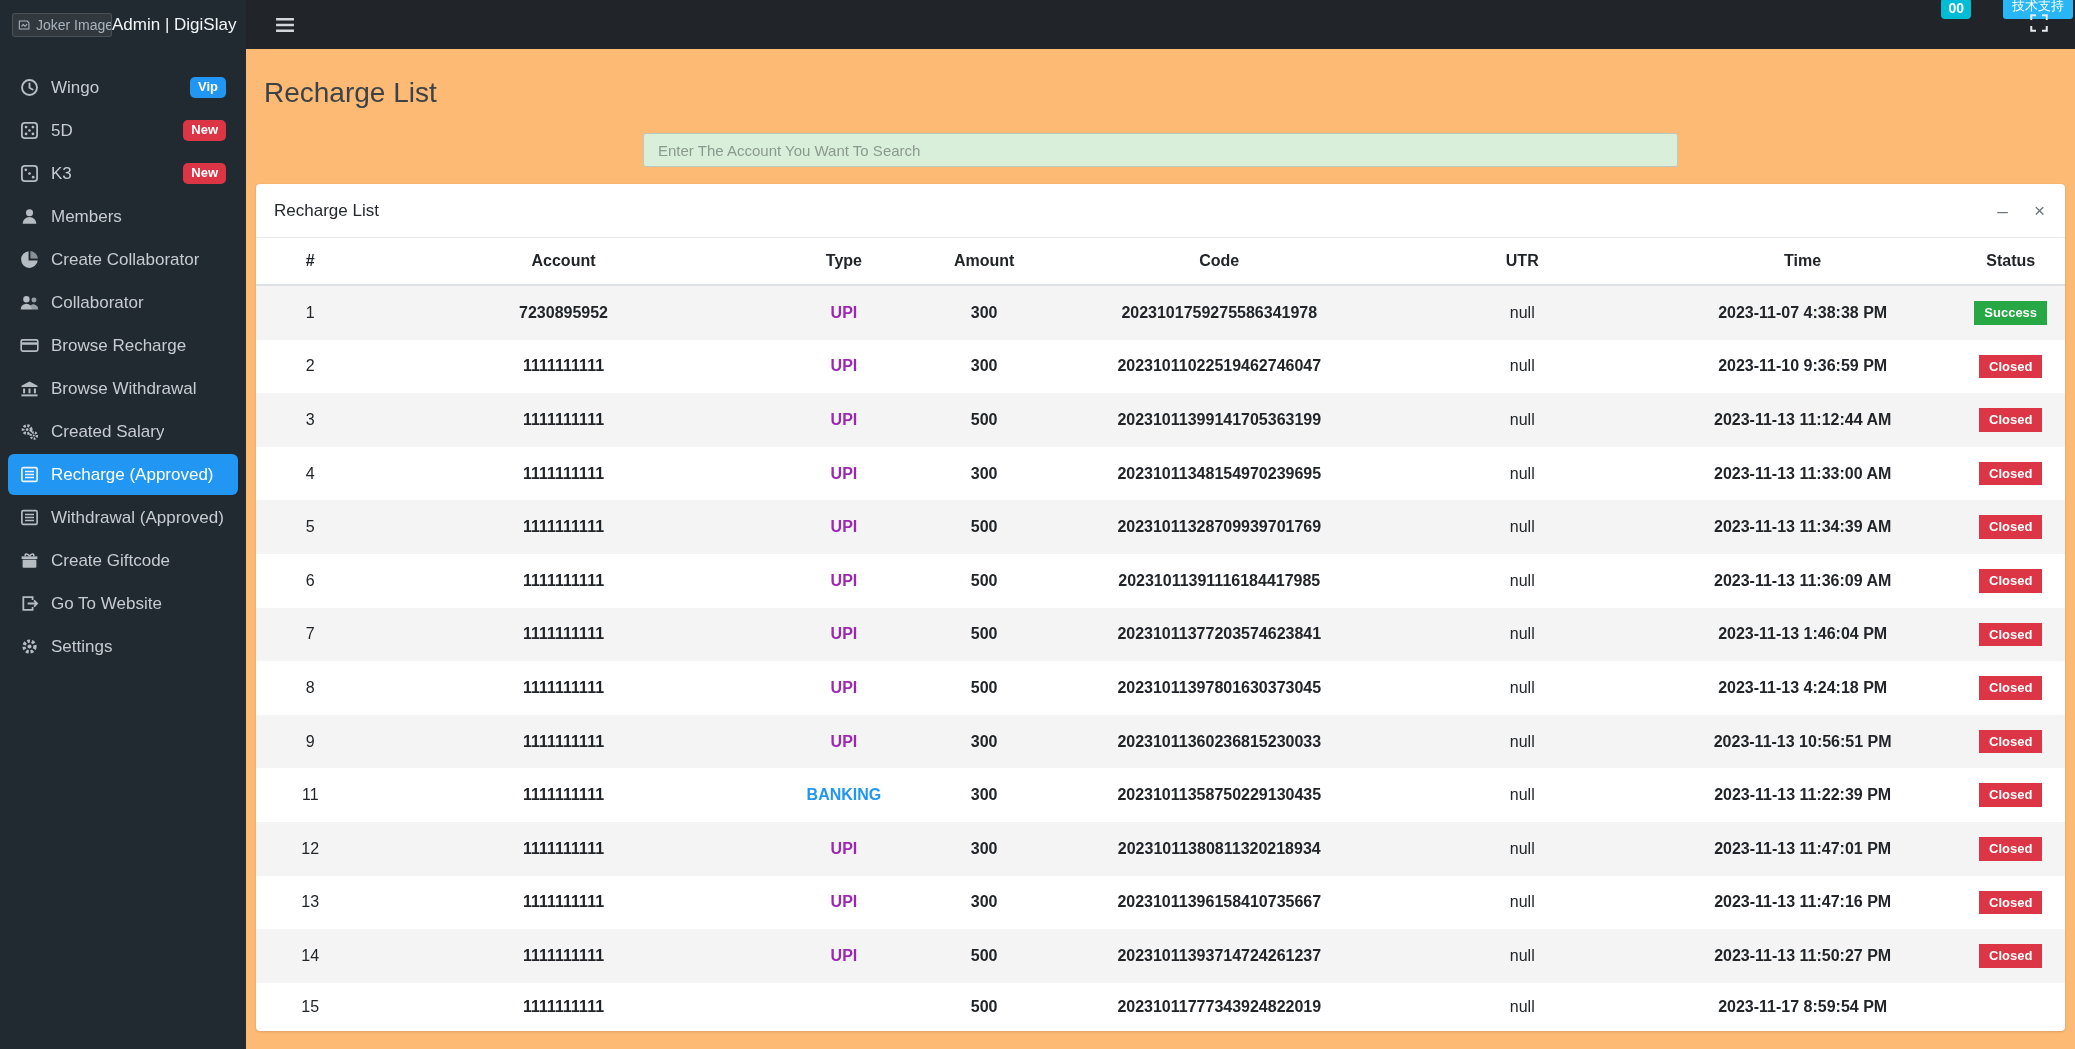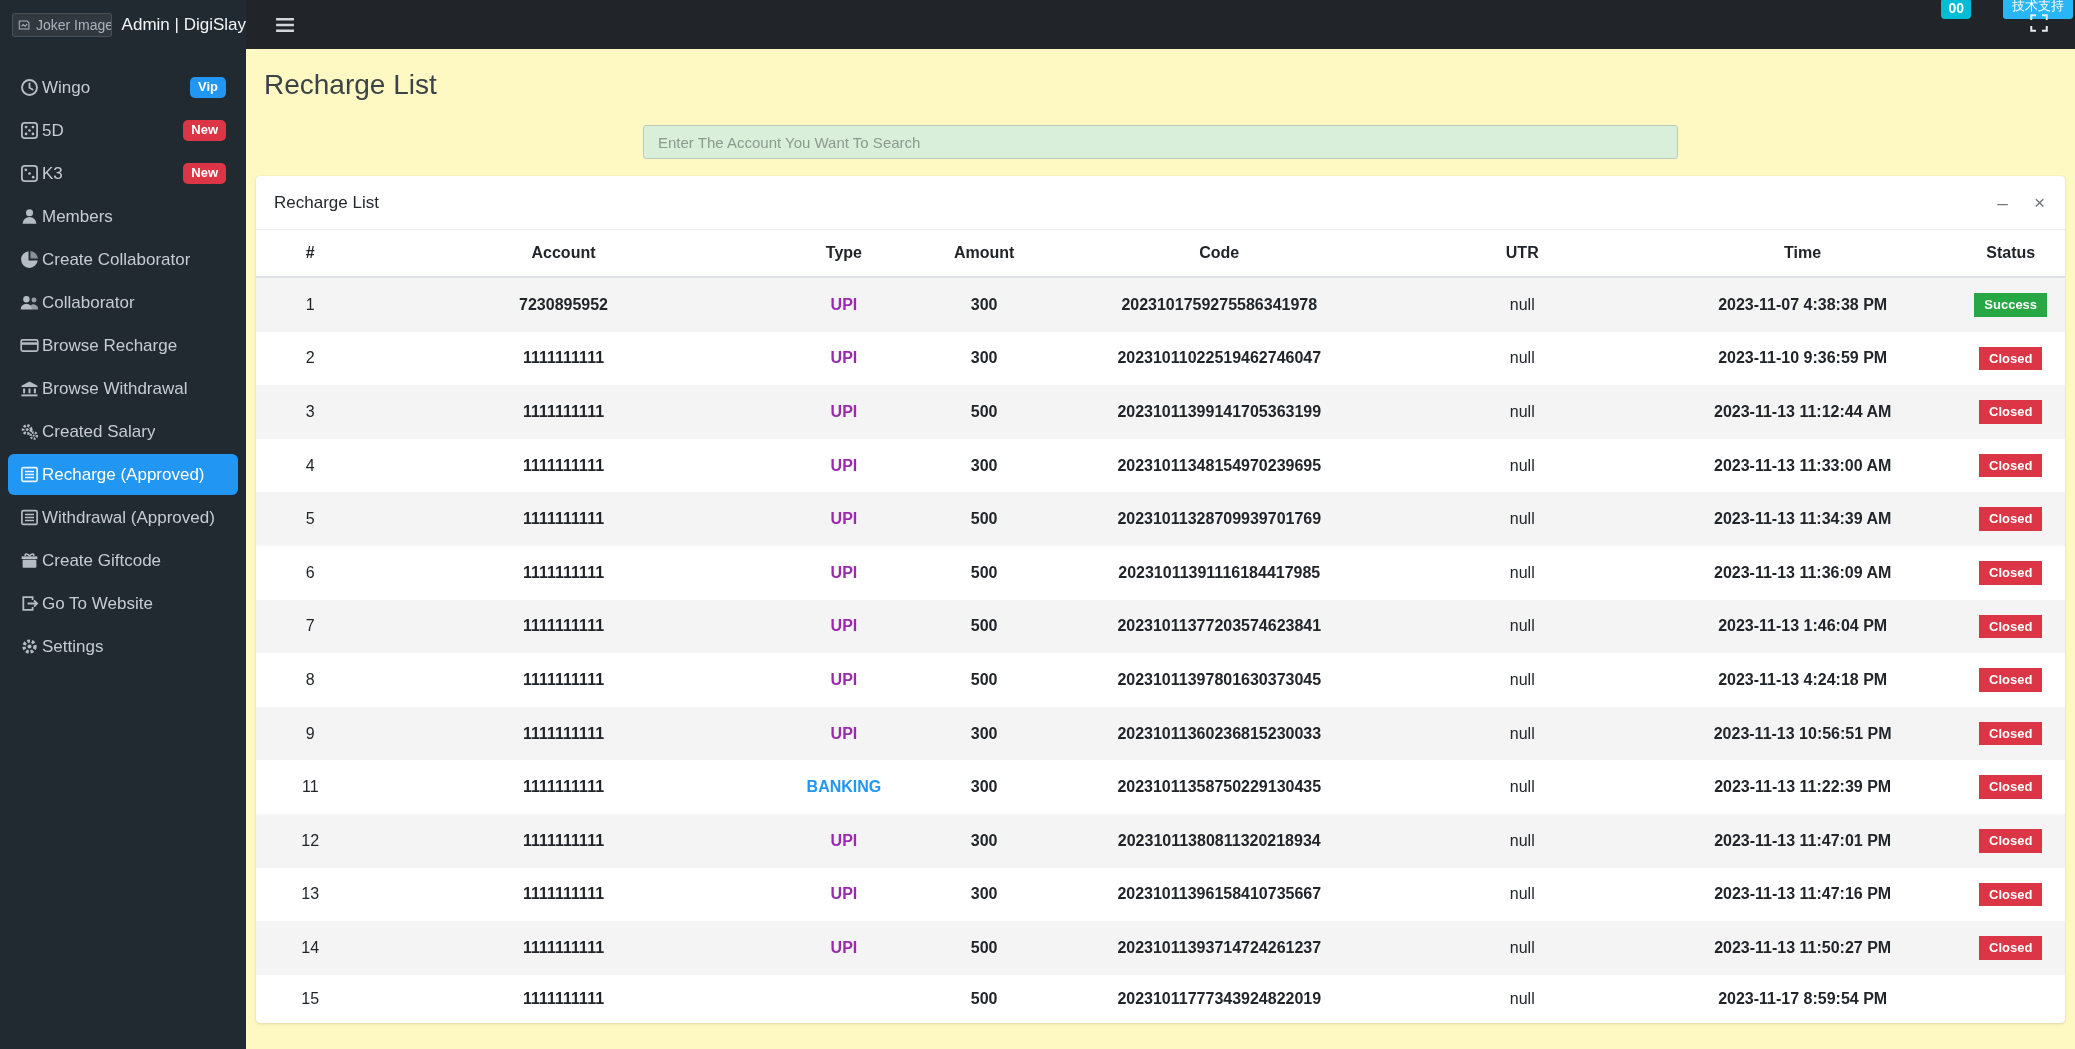--- a/index.html
+++ b/index.html
@@ -11,21 +11,21 @@
     position: relative;
   }
 
   
   .topbar {
     position: absolute; top: 0; left: 0; right: 0; height: 49px;
     background: #212529; display: flex; align-items: center; z-index: 20;
   }
   .brand {
     width: 246px; flex: none; height: 100%;
-    display: flex; align-items: center; gap: 10px; padding-left: 12px;
+    display: flex; align-items: center; gap: 0; padding-left: 12px;
     background: #222a31;
   }
   .brand-img {
     display: flex; align-items: center; gap: 4px;
     max-width: 100px; overflow: hidden; white-space: nowrap;
     color: #aab4bd; font-size: 14px;
     background: rgba(255,255,255,.07);
     border: 1px solid rgba(255,255,255,.12);
     border-radius: 3px; padding: 3px 5px;
   }
@@ -52,38 +52,38 @@
     background: none; border: none; cursor: pointer; color: #e9ecef;
     display: flex; align-items: center;
   }
 
   
   .sidebar {
     position: absolute; top: 49px; left: 0; bottom: 0; width: 246px;
     background: #222a31; z-index: 10; padding-top: 16px;
   }
   .nav-item {
-    display: flex; align-items: center; gap: 3px;
+    display: flex; align-items: center; gap: 12px;
     height: 41px; margin: 2px 8px; padding: 0 12px;
     color: #c6ccd2; font-size: 17px; cursor: pointer;
     border-radius: 6px; white-space: nowrap;
   }
   .nav-item.active { color: #fff; text-align: center; }
   .nav-icon { display: flex; align-items: center; opacity: .9; flex: none; }
   .nav-icon svg { width: 19px; height: 19px; }
   .nav-label { overflow: hidden; text-overflow: ellipsis; }
   .nav-badge {
     margin-left: auto; color: #fff; font-size: 13px; font-weight: bold;
     padding: 2px 8px; border-radius: 5px; line-height: 1.3;
   }
 
   
   .main {
     position: absolute; left: 246px; top: 49px; right: 0; bottom: 0;
-    background: #fef9c3; padding: 16px 8px 0 8px; overflow: hidden;
+    background: #fdba74; padding: 24px 8px 0 8px; overflow: hidden;
   }
   .page-title {
     font-size: 28px; font-weight: 500; color: #3b4248;
     margin: 4px 0 24px 10px;
   }
   .search-wrap { text-align: center; }
   .search {
     width: 1035px; height: 34px;
     background: #d9efd9; border: 1px solid #bccabc; border-radius: 3px;
     padding: 0 14px; font-size: 15px; color: #333;

